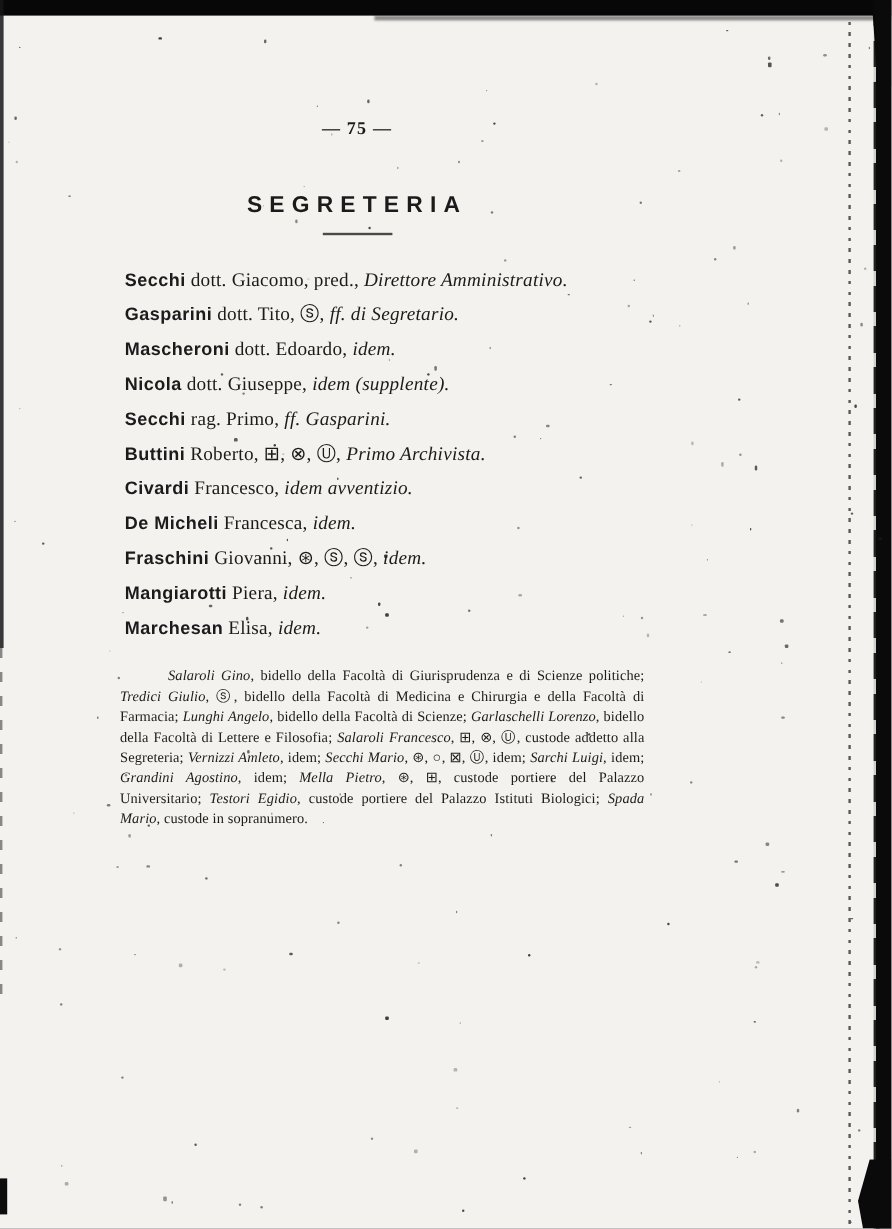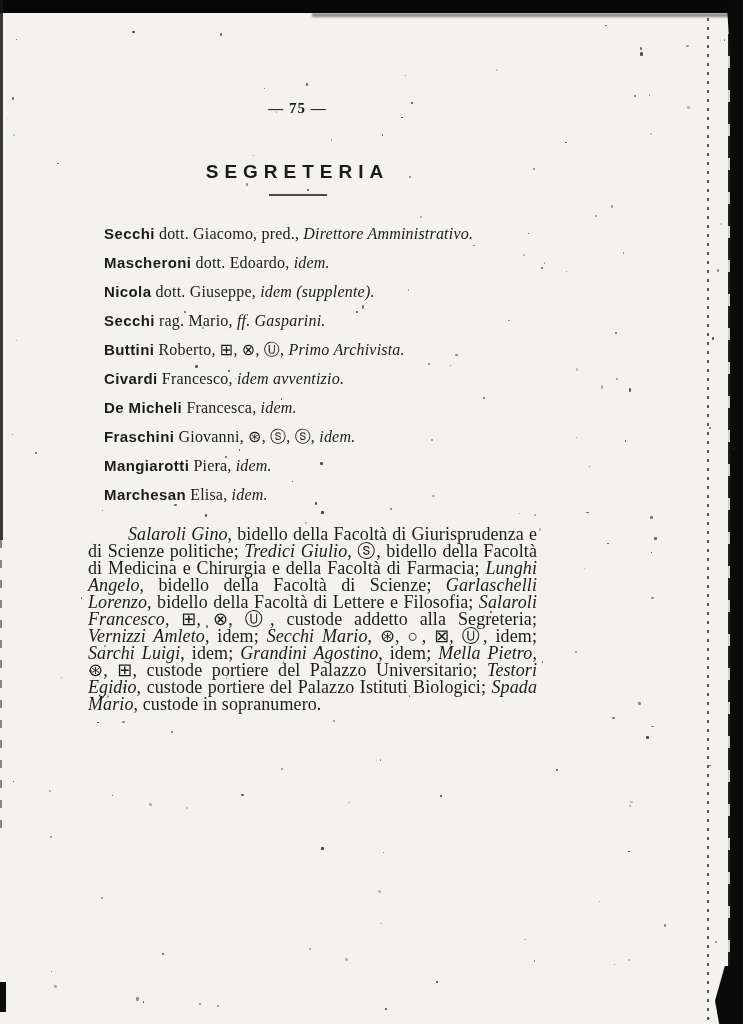--- a/index.html
+++ b/index.html
@@ -42,21 +42,21 @@
     transform:translateX(-15px);}
   .staff-list{margin:27px 0 0 16px;font-size:16px;}
   .entry{padding-left:38px;text-indent:-38px;line-height:21px;margin-bottom:8px;
     letter-spacing:.2px;}
   .seg-b{font-family:"Liberation Sans", sans-serif;font-weight:bold;font-size:15px;
     letter-spacing:.4px;}
   .seg-i{font-style:italic;}
   .subsection-title{margin:30px 20px 0 0;text-align:center;
     font-family:"Liberation Sans", sans-serif;
     font-size:16.5px;font-weight:bold;letter-spacing:.5px;}
-  .paragraph{margin:21px 0 0 0;font-size:18px;line-height:17px;
+  .paragraph{margin:21px 0 0 12px;font-size:12px;line-height:17px;
     text-align:justify;text-indent:40px;letter-spacing:.1px;}
 </style>
 </head>
 <body>
 
 <div class="page">
 
   <div class="edge-top"></div>
   <div class="edge-top-fuzz"></div>
   <div class="corner-tr"></div>
@@ -239,23 +239,24 @@
       <div class="speck" style="left: 664.108px; top: 924.235px; width: 2.27704px; height: 2.96797px; opacity: 0.52;"></div>
       <div class="speck" style="left: 651.248px; top: 725.619px; width: 2.94622px; height: 1.85076px; opacity: 0.55;"></div>
     </div>
 
   <div class="content">
     <div class="pageno">— 75 —</div>
     <div class="doc-title">SEGRETERIA</div>
     <div class="title-rule"></div>
     <div class="staff-list" id="staff-list">
         <div class="entry"><span class="seg-b">Secchi</span><span class="seg-r"> dott. Giacomo, pred., </span><span class="seg-i">Direttore Amministrativo.</span></div>
+        <div class="entry"><span class="seg-b">Gasparini</span><span class="seg-r"> dott. Tito, ⓢ, </span><span class="seg-i">ff. di Segretario.</span></div>
         <div class="entry"><span class="seg-b">Mascheroni</span><span class="seg-r"> dott. Edoardo, </span><span class="seg-i">idem.</span></div>
         <div class="entry"><span class="seg-b">Nicola</span><span class="seg-r"> dott. Giuseppe, </span><span class="seg-i">idem (supplente).</span></div>
-        <div class="entry"><span class="seg-b">Secchi</span><span class="seg-r"> rag. Mario, </span><span class="seg-i">ff. Gasparini.</span></div>
+        <div class="entry"><span class="seg-b">Secchi</span><span class="seg-r"> rag. Primo, </span><span class="seg-i">ff. Gasparini.</span></div>
         <div class="entry"><span class="seg-b">Buttini</span><span class="seg-r"> Roberto, ⊞, ⊗, Ⓤ, </span><span class="seg-i">Primo Archivista.</span></div>
         <div class="entry"><span class="seg-b">Civardi</span><span class="seg-r"> Francesco, </span><span class="seg-i">idem avventizio.</span></div>
         <div class="entry"><span class="seg-b">De Micheli</span><span class="seg-r"> Francesca, </span><span class="seg-i">idem.</span></div>
         <div class="entry"><span class="seg-b">Fraschini</span><span class="seg-r"> Giovanni, ⊛, ⓢ, ⓢ, </span><span class="seg-i">idem.</span></div>
         <div class="entry"><span class="seg-b">Mangiarotti</span><span class="seg-r"> Piera, </span><span class="seg-i">idem.</span></div>
         <div class="entry"><span class="seg-b">Marchesan</span><span class="seg-r"> Elisa, </span><span class="seg-i">idem.</span></div>
       </div>
     <p class="paragraph" id="subaltern-paragraph"><span class="seg-i">Salaroli Gino</span><span class="seg-r">, bidello della Facoltà di Giurisprudenza e di Scienze politiche; </span><span class="seg-i">Tredici Giulio</span><span class="seg-r">, ⓢ, bidello della Facoltà di Medicina e Chirurgia e della Facoltà di Farmacia; </span><span class="seg-i">Lunghi Angelo</span><span class="seg-r">, bidello della Facoltà di Scienze; </span><span class="seg-i">Garlaschelli Lorenzo</span><span class="seg-r">, bidello della Facoltà di Lettere e Filosofia; </span><span class="seg-i">Salaroli Francesco</span><span class="seg-r">, ⊞, ⊗, Ⓤ, custode addetto alla Segreteria; </span><span class="seg-i">Vernizzi Amleto</span><span class="seg-r">, idem; </span><span class="seg-i">Secchi Mario</span><span class="seg-r">, ⊛, ○, ⊠, Ⓤ, idem; </span><span class="seg-i">Sarchi Luigi</span><span class="seg-r">, idem; </span><span class="seg-i">Grandini Agostino</span><span class="seg-r">, idem; </span><span class="seg-i">Mella Pietro</span><span class="seg-r">, ⊛, ⊞, custode portiere del Palazzo Universitario; </span><span class="seg-i">Testori Egidio</span><span class="seg-r">, custode portiere del Palazzo Istituti Biologici; </span><span class="seg-i">Spada Mario</span><span class="seg-r">, custode in sopranumero.</span></p>
   </div>
 </div>

